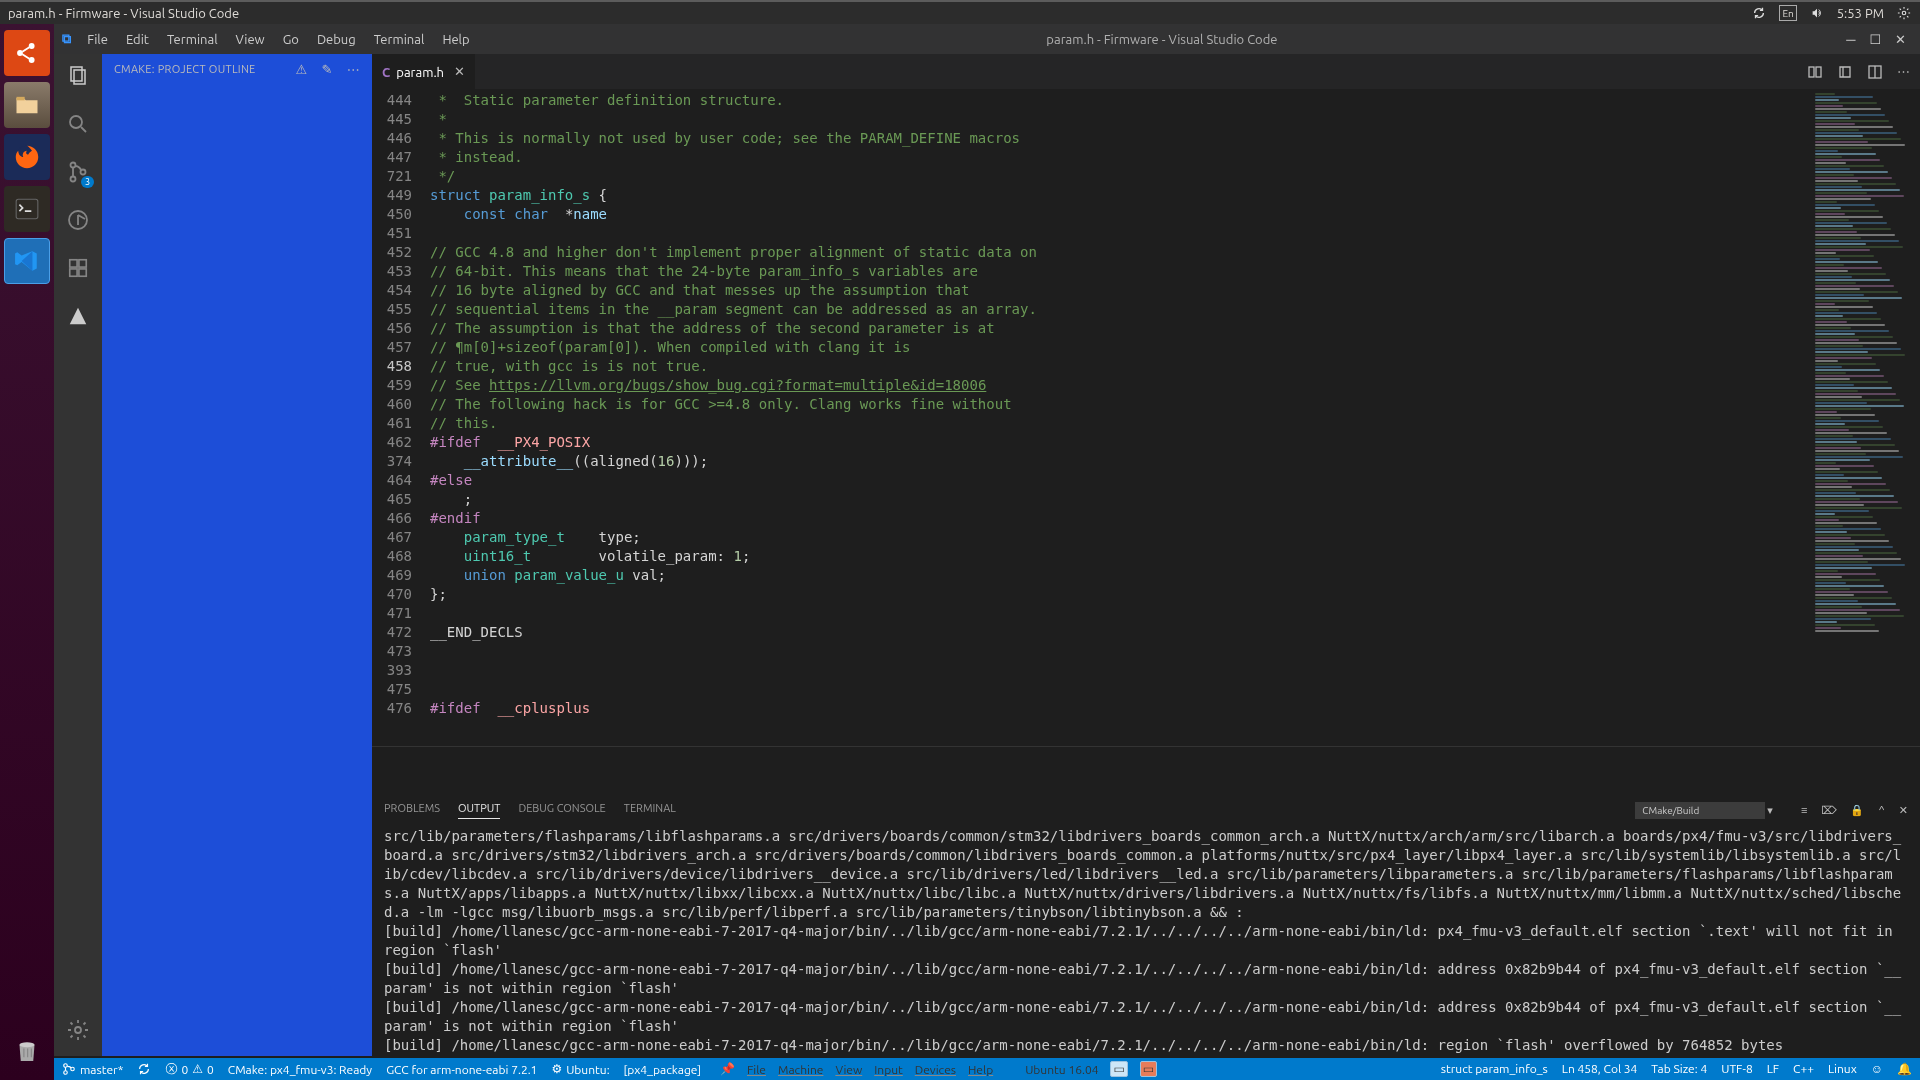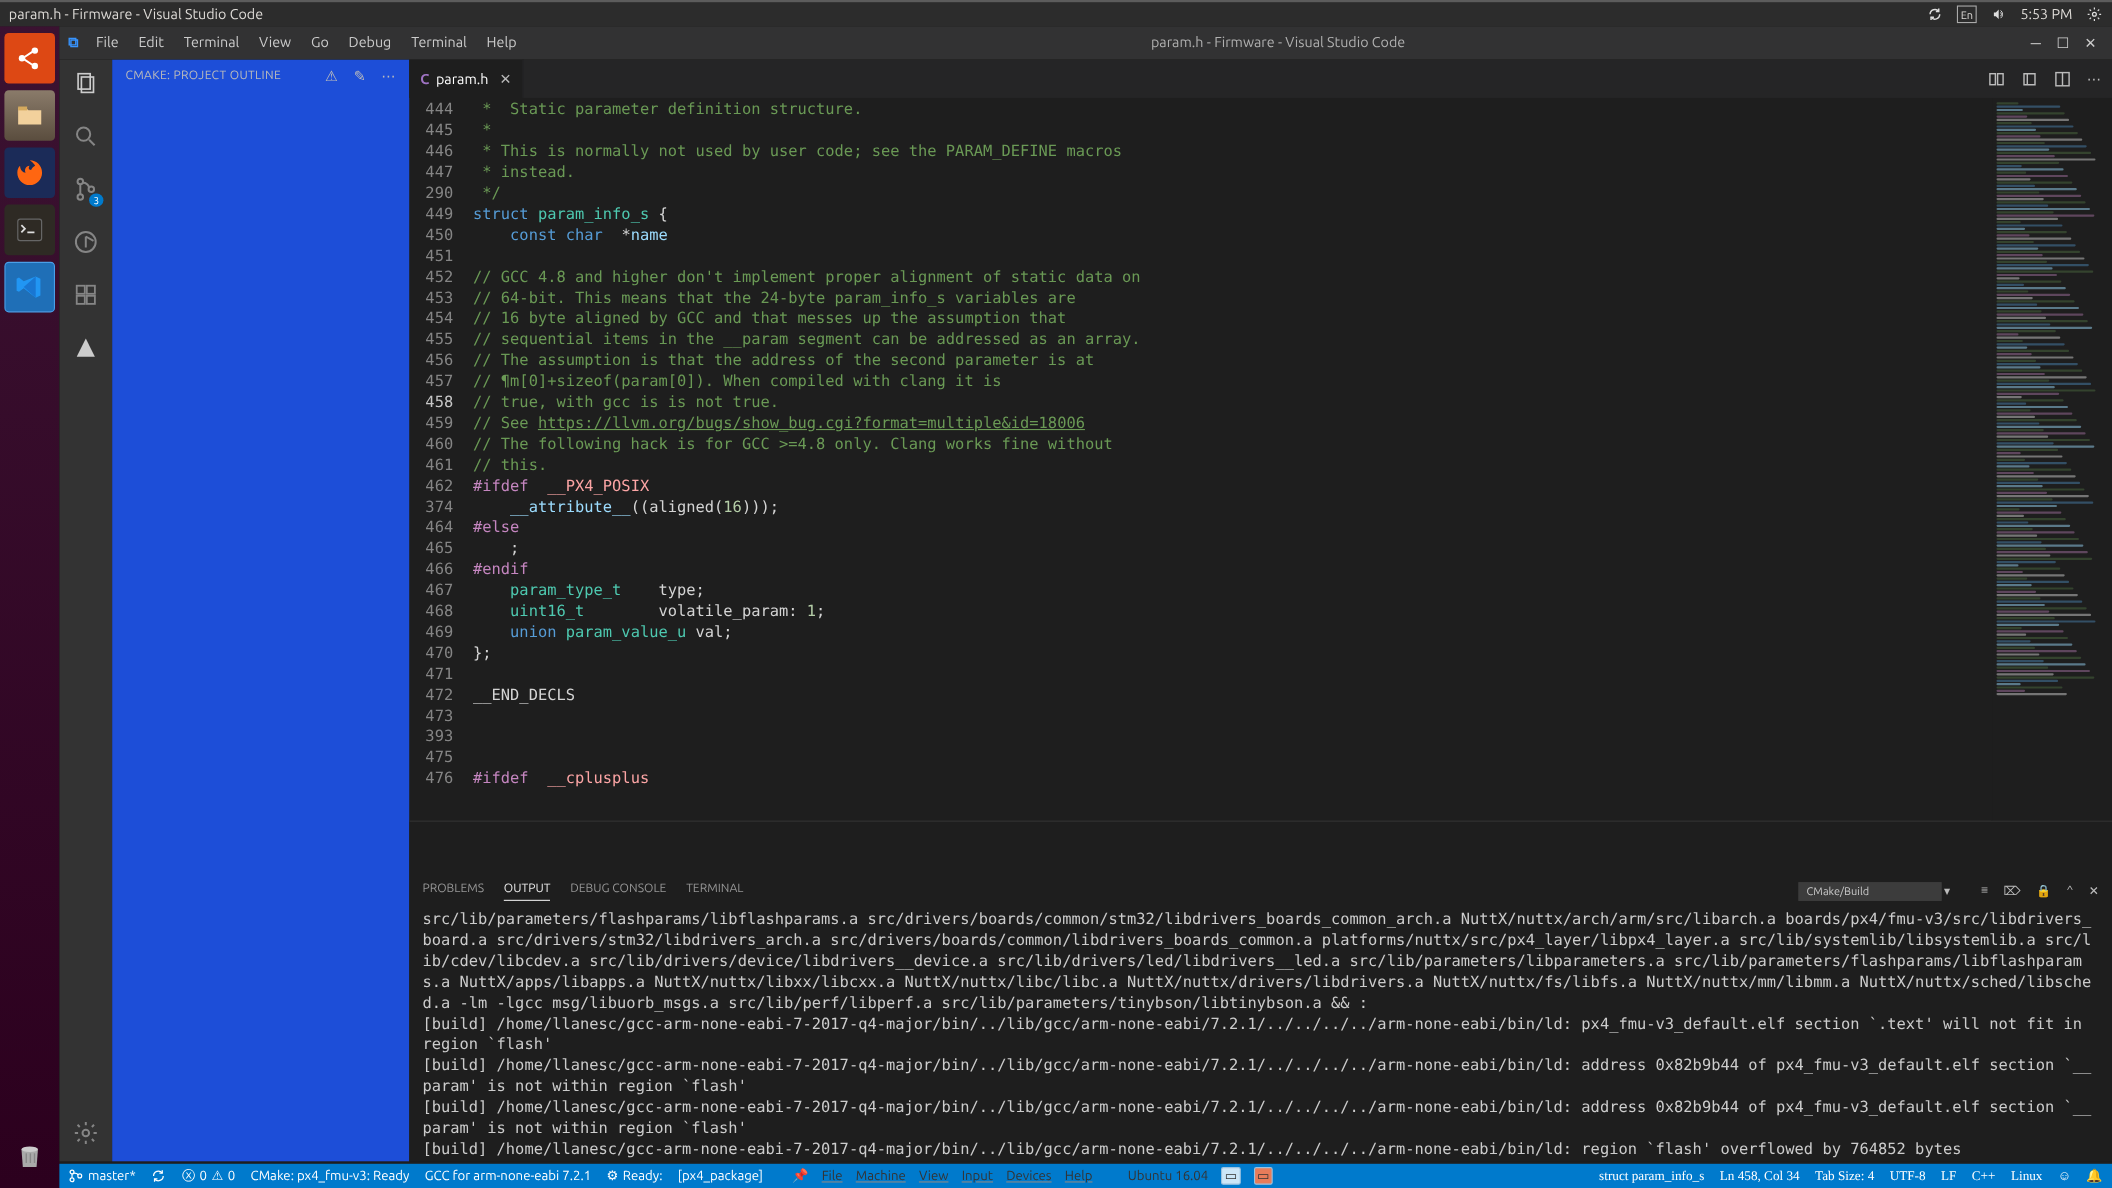--- a/index.html
+++ b/index.html
@@ -71,21 +71,21 @@
 .panel-tabs .ptab.active { color: #e7e7e7; border-bottom: 1px solid #e7e7e7; padding-bottom: 4px; }
 .panel-tabs .ptab { padding-bottom: 4px; }
 .panel-tabs .spacer { flex: 1; }
 .panel-select { background: #3c3c3c; color: #ccc; border: 1px solid #3c3c3c; padding: 2px 20px 2px 6px; font-size: 10px; min-width: 130px; }
 .panel-icons { display: flex; gap: 14px; color: #bbb; margin-left: 10px; }
 .panel-body { flex: 1; overflow: hidden; font-family: "Consolas", monospace; font-size: 14px; line-height: 19px; color: #cccccc; padding: 2px 12px; white-space: pre-wrap; word-break: break-all; }
 
 
 .statusbar { height: 22px; background: #007acc; display: flex; align-items: center; color: #fff; font-size: 12px; padding: 0 8px; gap: 14px; }
 .statusbar .sb-item { display: flex; align-items: center; gap: 4px; }
-.statusbar .sb-right { margin-left: auto; display: flex; gap: 14px; align-items: flex-start; font-family: Liberation Serif, serif; }
+.statusbar .sb-right { margin-left: auto; display: flex; gap: 14px; align-items: flex-start; }
 .vm-toolbar { position:absolute; left: 720px; bottom: 0; height: 22px; display:flex; align-items:center; gap:12px; color:#333; font-size:12px; z-index:5;}
 .vm-toolbar .pill { background:#cde6f7; border:1px solid #9bc2e0; border-radius:2px; padding:0 2px; color:#333;}
 
 svg { display: block; }
 </style>
 </head>
 <body>
 
 <div class="ubuntu-bar">
   <span class="title">param.h - Firmware - Visual Studio Code</span>
@@ -267,21 +267,21 @@
           <span>⋯</span>
         </div>
       </div>
 
       <div class="editor-pane">
         <div class="gutter" id="gutter">
             <div>444</div>
             <div>445</div>
             <div>446</div>
             <div>447</div>
-            <div>290</div>
+            <div>721</div>
             <div>449</div>
             <div>450</div>
             <div>451</div>
             <div>452</div>
             <div>453</div>
             <div>454</div>
             <div>455</div>
             <div>456</div>
             <div>457</div>
             <div class="current">458</div>
@@ -533,21 +533,21 @@
     </span>
   <span class="sb-item">
       <svg width="14" height="14" viewBox="0 0 16 16" fill="none" stroke="#fff" stroke-width="1.3">
         <path d="M3 8a5 5 0 0 1 9-3M13 8a5 5 0 0 1-9 3"></path>
         <path d="M12 2v3h-3M4 14v-3h3"></path>
       </svg>
     </span>
   <span class="sb-item">ⓧ <span>0</span> ⚠ <span>0</span></span>
   <span class="sb-item">CMake: px4_fmu-v3: Ready</span>
   <span class="sb-item">GCC for arm-none-eabi 7.2.1</span>
-  <span class="sb-item">⚙ <span>Ready:</span></span>
+  <span class="sb-item">⚙ <span>Ubuntu:</span></span>
   <span class="sb-item">[px4_package]</span>
   <div class="sb-right">
     <span class="sb-item">struct param_info_s</span>
     <span class="sb-item">Ln 458, Col 34</span>
     <span class="sb-item">Tab Size: 4</span>
     <span class="sb-item">UTF-8</span>
     <span class="sb-item">LF</span>
     <span class="sb-item">C++</span>
     <span class="sb-item">Linux</span>
     <span class="sb-item">☺</span>

